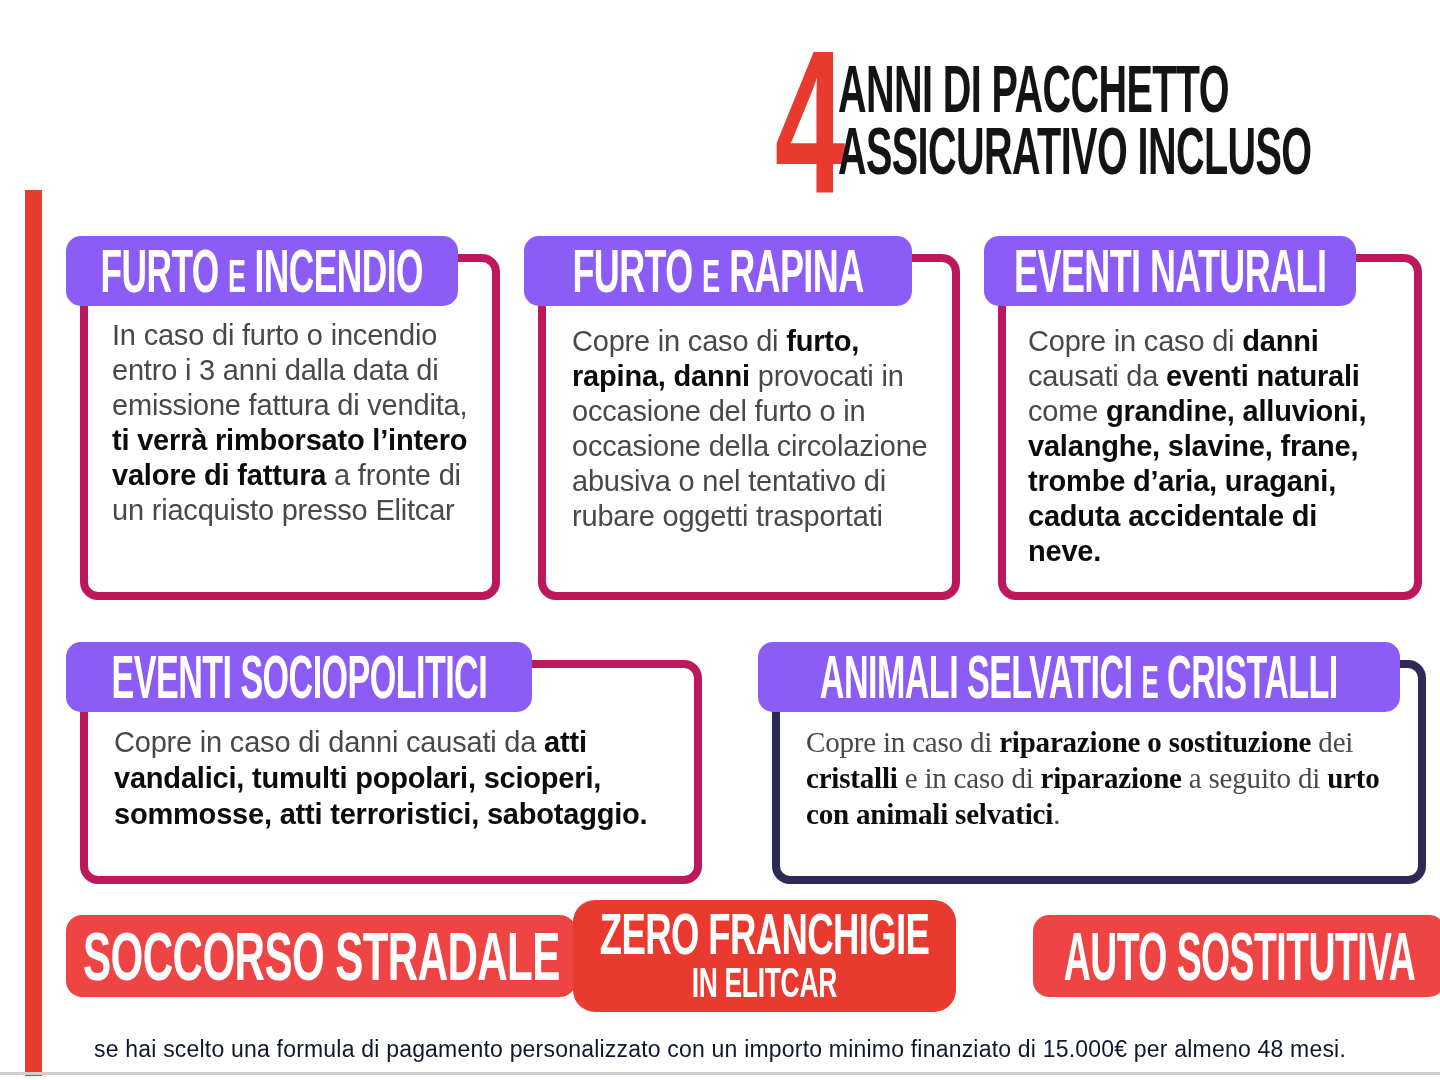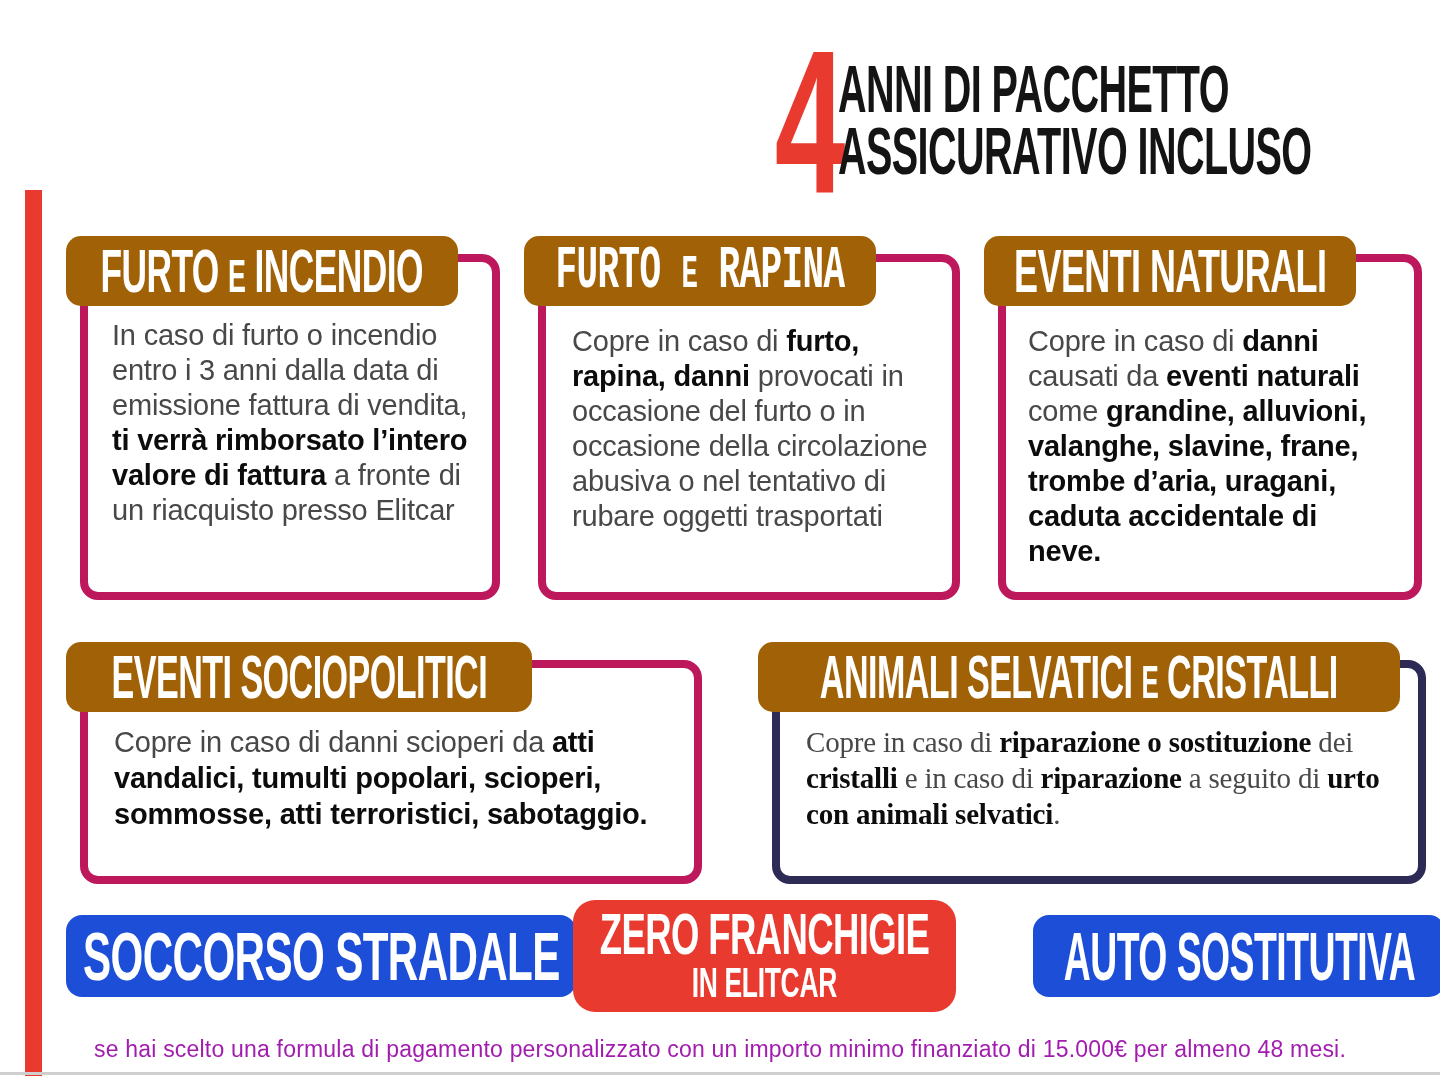--- a/index.html
+++ b/index.html
@@ -40,35 +40,35 @@
     transform:scaleX(0.60);transform-origin:left top;
   }
   
   .sec{position:absolute;z-index:1;}
   .cbox{
     position:absolute;left:14px;top:18px;right:0;bottom:0;
     background:#ffffff;border:8px solid #be185d;border-radius:18px;
   }
   .cbox.navy{border-color:var(--navy);}
   .badge{
-    position:absolute;left:0;top:0;height:70px;background:#a16207;border-radius:15px;
+    position:absolute;left:0;top:0;height:70px;background:#8b5cf6;border-radius:15px;
     display:flex;align-items:center;justify-content:center;z-index:2;
   }
   .badge .t{
     color:#ffffff;font-weight:bold;font-size:62px;line-height:1;white-space:nowrap;
     letter-spacing:-1px;transform:scaleX(var(--sx,0.60));transform-origin:center;
   }
   .badge .t .sm{font-size:0.76em;}
   .body{
     margin:0;font-size:29px;line-height:35px;color:var(--body-gray);letter-spacing:-0.2px;
   }
   .body .b{font-weight:bold;color:var(--body-bold);}
   
   .bottom-badge{
-    position:absolute;background:#1d4ed8;border-radius:16px;z-index:1;
+    position:absolute;background:#ef4444;border-radius:16px;z-index:1;
     display:flex;align-items:center;justify-content:center;
   }
   .bottom-badge .t{
     color:#ffffff;font-weight:bold;font-size:68px;line-height:1;white-space:nowrap;
     letter-spacing:-1px;transform:scaleX(var(--sx,0.60));transform-origin:center;
   }
   .zero-badge{
     position:absolute;left:573px;top:900px;width:383px;height:112px;
     background:var(--red);border-radius:22px;z-index:1;
     display:flex;flex-direction:column;align-items:center;justify-content:center;
@@ -77,21 +77,21 @@
     color:#ffffff;font-weight:bold;font-size:58px;line-height:54px;white-space:nowrap;
     letter-spacing:-1px;transform:scaleX(0.63);transform-origin:center;
   }
   .zero-line2{
     color:#ffffff;font-weight:bold;font-size:42px;line-height:44px;white-space:nowrap;
     letter-spacing:-0.5px;transform:scaleX(0.63);transform-origin:center;
   }
   
   .footer-note{
     position:absolute;left:0;top:1036px;width:1440px;text-align:center;
-    font-size:23px;color:#a21caf;letter-spacing:0.2px;
+    font-size:23px;color:#0f172a;letter-spacing:0.2px;
   }
   .bottom-line{position:absolute;left:0;top:1072px;width:1440px;height:3px;background:#cfcfcf;}
 </style>
 </head>
 <body>
 
 <div id="page">
 
   <div class="red-bar"></div>
 
@@ -107,37 +107,37 @@
     </div>
     <div class="badge" style="width:392px;--sx:0.57;">
       <span class="t"><span>FURTO </span><span class="sm">E</span><span> INCENDIO</span></span>
     </div>
   </div>
 
   <div class="sec" style="left:524px;top:236px;width:436px;height:364px;">
     <div class="cbox" style="padding:62px 16px 12px 26px;">
       <p class="body"><span>Copre in caso di </span><span class="b">furto, rapina, danni</span><span> provocati in occasione del furto o in occasione della circolazione abusiva o nel tentativo di rubare oggetti trasportati</span></p>
     </div>
-    <div class="badge" style="width:352px;font-family:Liberation Mono, monospace;--sx:0.58;">
+    <div class="badge" style="width:388px;--sx:0.58;">
       <span class="t"><span>FURTO </span><span class="sm">E</span><span> RAPINA</span></span>
     </div>
   </div>
 
   <div class="sec" style="left:984px;top:236px;width:438px;height:364px;">
     <div class="cbox" style="padding:62px 16px 12px 22px;">
       <p class="body"><span>Copre in caso di </span><span class="b">danni</span><span> causati da </span><span class="b">eventi naturali</span><span> come </span><span class="b">grandine, alluvioni, valanghe, slavine, frane, trombe d’aria, uragani, caduta accidentale di neve.</span></p>
     </div>
     <div class="badge" style="width:372px;--sx:0.58;">
       <span class="t"><span>EVENTI NATURALI</span></span>
     </div>
   </div>
 
   <div class="sec" style="left:66px;top:642px;width:636px;height:242px;">
     <div class="cbox" style="padding:56px 20px 10px 26px;">
-      <p class="body" style="line-height:36px;"><span>Copre in caso di danni scioperi da </span><span class="b">atti vandalici, tumulti popolari, scioperi, sommosse, atti terroristici, sabotaggio.</span></p>
+      <p class="body" style="line-height:36px;"><span>Copre in caso di danni causati da </span><span class="b">atti vandalici, tumulti popolari, scioperi, sommosse, atti terroristici, sabotaggio.</span></p>
     </div>
     <div class="badge" style="width:466px;align-items:center;--sx:0.55;">
       <span class="t"><span>EVENTI SOCIOPOLITICI</span></span>
     </div>
   </div>
 
   <div class="sec" style="left:758px;top:642px;width:668px;height:242px;">
     <div class="cbox navy" style="padding:56px 20px 10px 26px;">
       <p class="body" style="line-height:36px;font-family:Liberation Serif, serif;"><span>Copre in caso di </span><span class="b">riparazione o sostituzione</span><span> dei </span><span class="b">cristalli</span><span> e in caso di </span><span class="b">riparazione</span><span> a seguito di </span><span class="b">urto con animali selvatici</span><span>.</span></p>
     </div>

